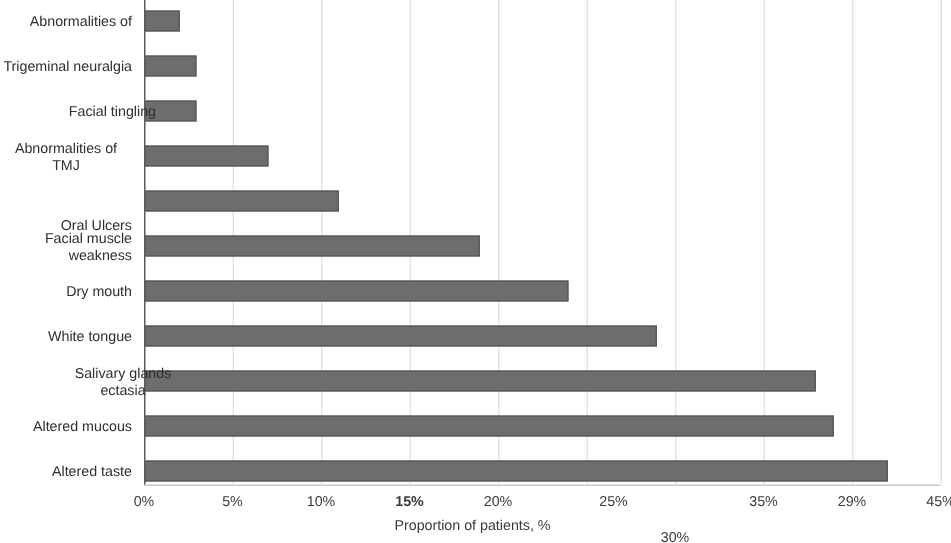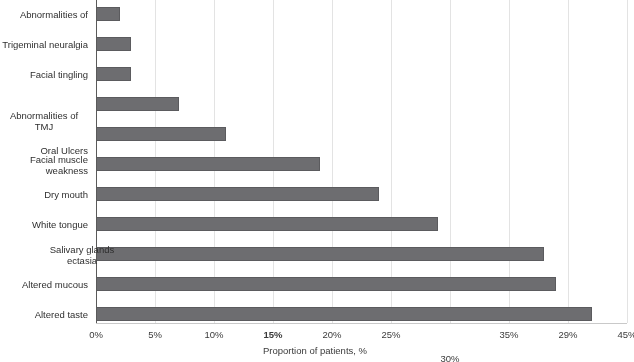--- a/index.html
+++ b/index.html
@@ -167,24 +167,24 @@
   <div class="axis-line-y"></div>
   <div class="axis-line-x"></div>
 
   <div id="cat-labels">
       <div class="cat-label-wrap" style="top: 0px;">
         <div>Abnormalities of</div>
       </div>
       <div class="cat-label-wrap" style="top: 30px;">
         <div>Trigeminal neuralgia</div>
       </div>
-      <div class="cat-label-wrap" style="top: 60px;">
+      <div class="cat-label-wrap" style="top: 60px; margin-left: 16px;">
         <div>Facial tingling</div>
       </div>
-      <div class="cat-label-wrap" style="top: 90px; margin-top: 16px;">
+      <div class="cat-label-wrap" style="top: 90px;">
         <div>Abnormalities of TMJ</div>
       </div>
       <div class="cat-label-wrap" style="top: 136px;">
         <div>Oral Ulcers</div>
       </div>
       <div class="cat-label-wrap" style="top: 150px;">
         <div>Facial muscle</div>
         <div>weakness</div>
       </div>
       <div class="cat-label-wrap" style="top: 180px;">
@@ -203,21 +203,21 @@
         <div>Altered taste</div>
       </div>
     </div>
 
   <div id="tick-labels">
       <div class="tick-label" style="left: 96px;">0%</div>
       <div class="tick-label" style="left: 155px;">5%</div>
       <div class="tick-label" style="left: 214px;">10%</div>
       <div class="tick-label" style="left: 273px; font-weight: bold;">15%</div>
       <div class="tick-label" style="left: 332px;">20%</div>
-      <div class="tick-label" style="left: 391px; text-align: center;">25%</div>
+      <div class="tick-label" style="left: 409px; text-align: center;">25%</div>
       <div class="tick-label" style="left: 450px; margin-top: 24px;">30%</div>
       <div class="tick-label" style="left: 509px;">35%</div>
       <div class="tick-label" style="left: 568px;">29%</div>
       <div class="tick-label" style="left: 627px;">45%</div>
     </div>
 
   <div class="axis-title">
     <span class="axis-title-inner">Proportion of patients, %</span>
   </div>
 

